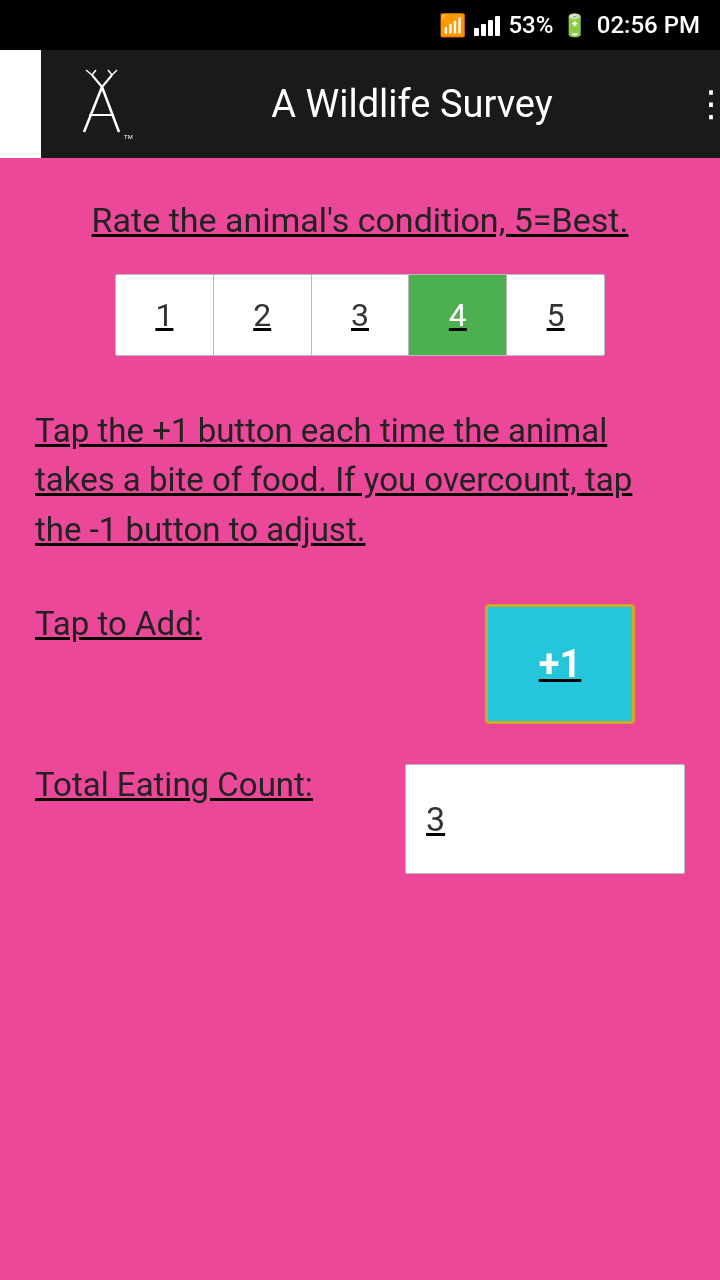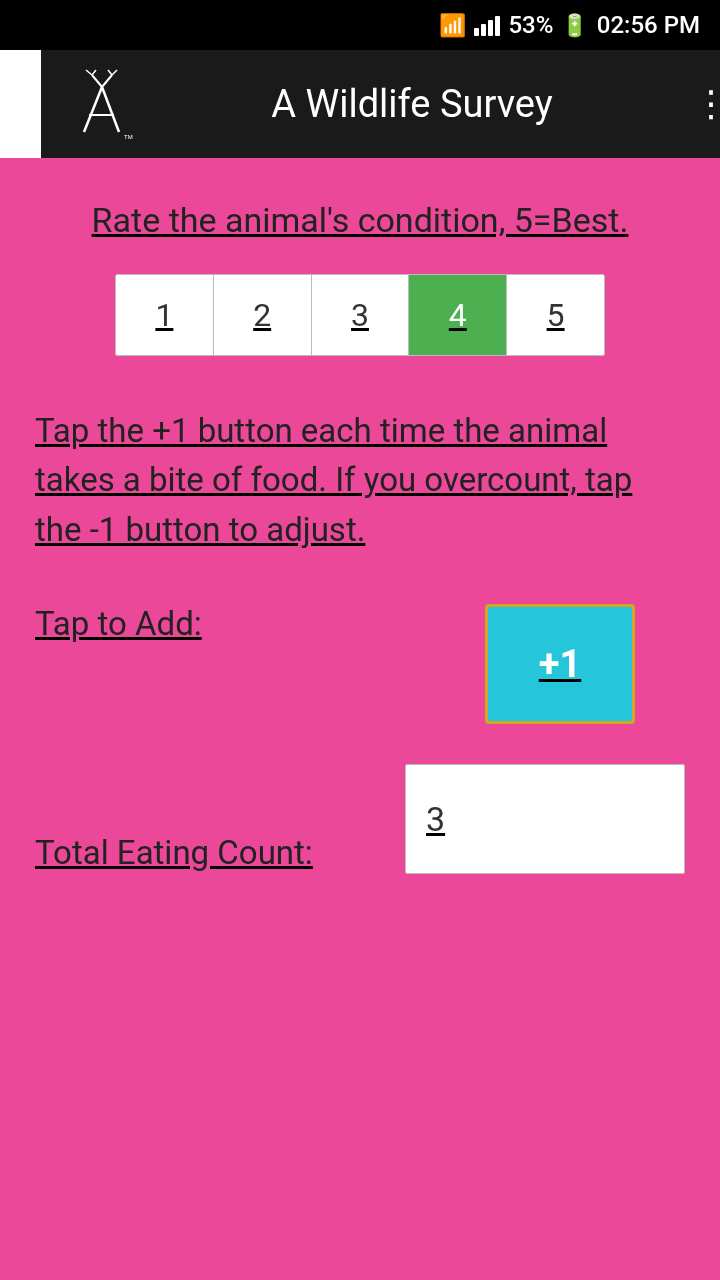--- a/index.html
+++ b/index.html
@@ -180,21 +180,21 @@
       font-size: 38px;
       font-weight: 700;
       color: #ffffff;
       cursor: pointer;
       margin-right: 50px;
     }
 
     
     .total-row {
       display: flex;
-      align-items: flex-end;
+      align-items: flex-start;
       margin-bottom: 40px;
     }
     .total-label {
       font-size: 33px;
       color: #222222;
       flex: 1;
       line-height: 1.3;
     }
     .total-count-box {
       width: 280px;

